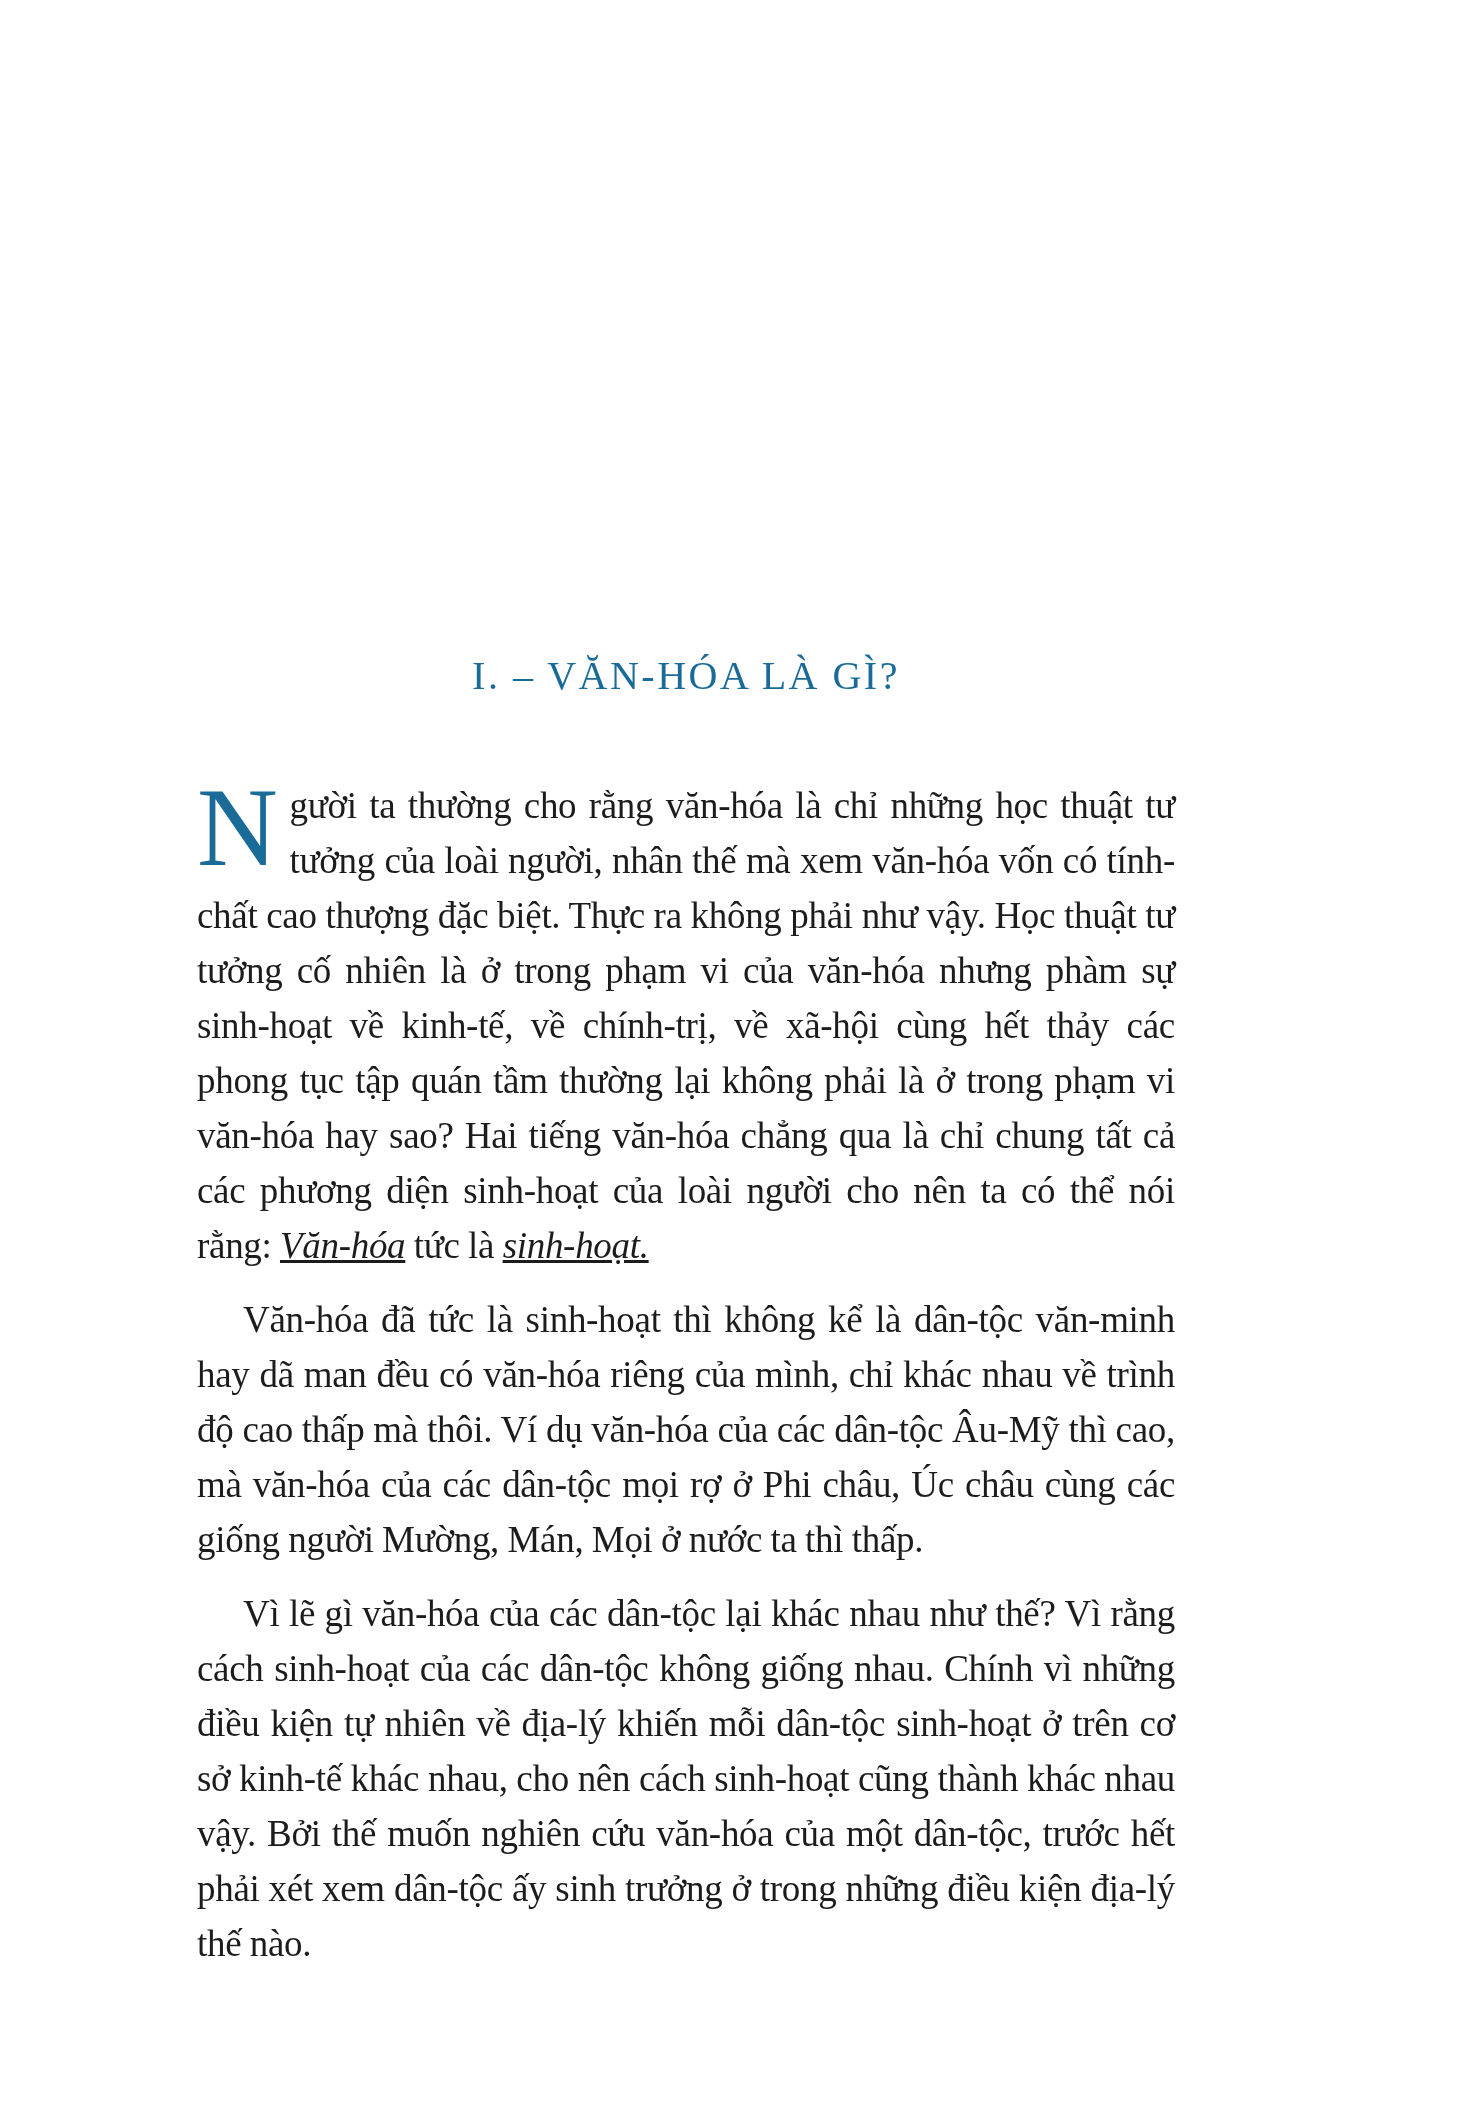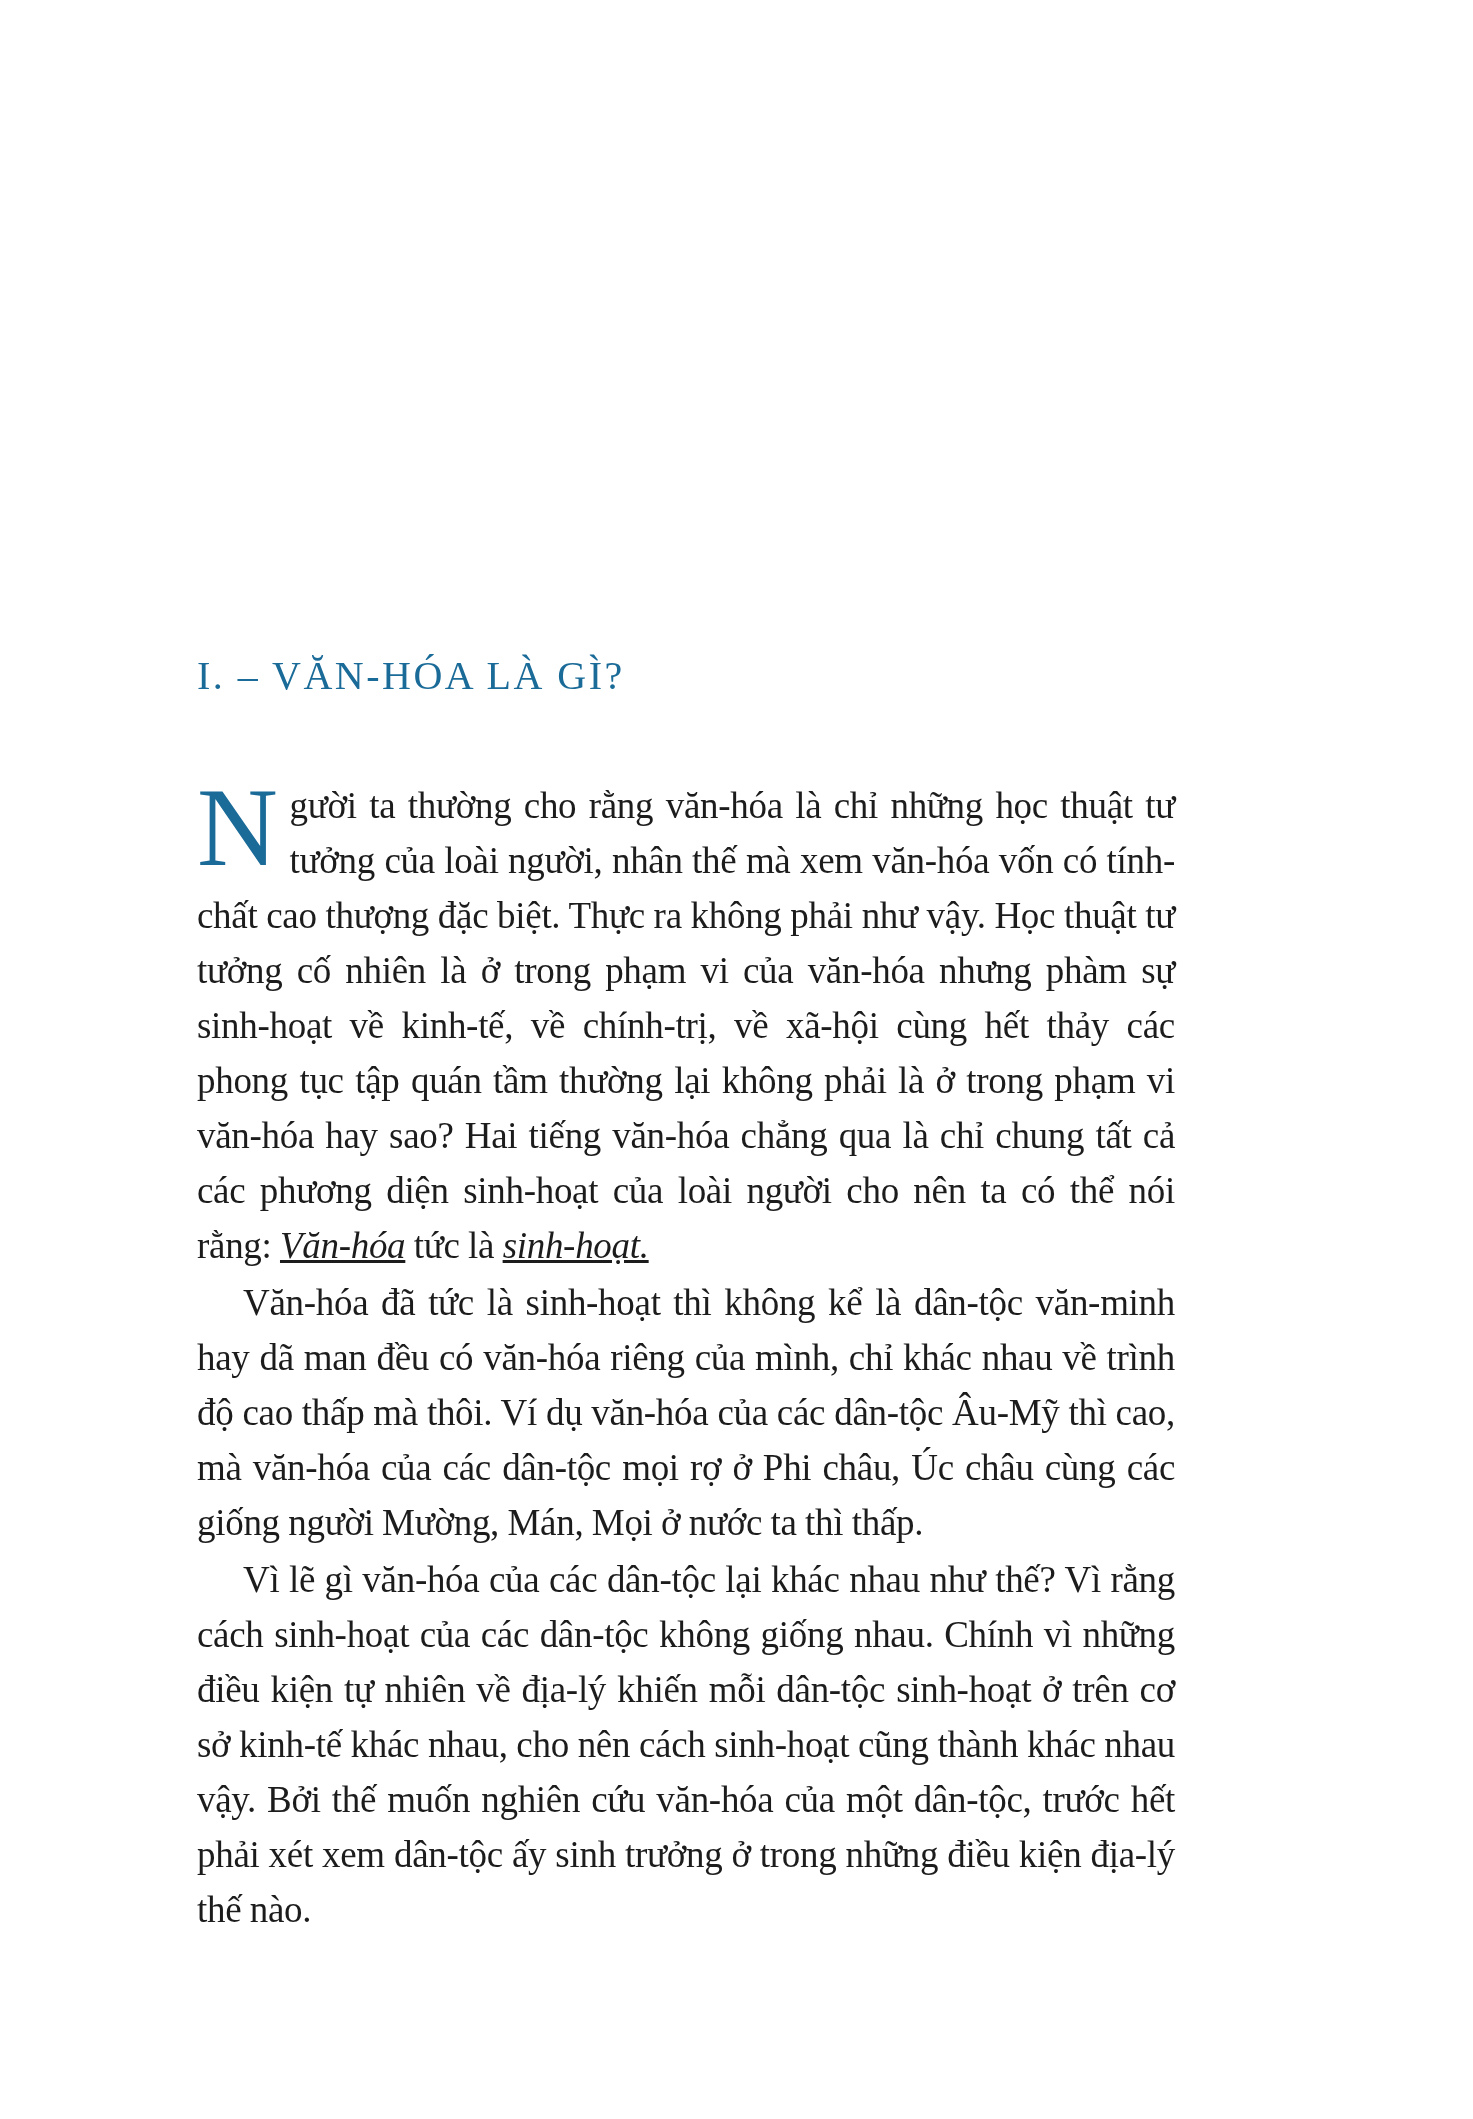--- a/index.html
+++ b/index.html
@@ -25,20 +25,21 @@
   }
   .content{
     position:absolute;
     left:197px;
     top:0;
     width:978px;
   }
   .section-title{
     margin:652px 0 78px 0;
     padding:0;
+    text-align:center;
     font-weight:400;
     font-size:40px;
     line-height:48px;
     letter-spacing:2.5px;
     color:var(--accent);
   }
   .body-text{
     color:var(--ink);
     font-size:37px;
     line-height:55px;
@@ -48,21 +49,21 @@
     hyphens:none;
   }
   .body-text p{
     margin:0;
     padding:0;
   }
   .body-text p.indent{
     text-indent:46px;
   }
   .body-text p + p{
-    margin-top:2px;
+    margin-top:19px;
   }
   .dropcap{
     float:left;
     font-size:112px;
     line-height:0.82;
     padding:4px 12px 0 0;
     color:var(--accent);
   }
   em{
     font-style:italic;

